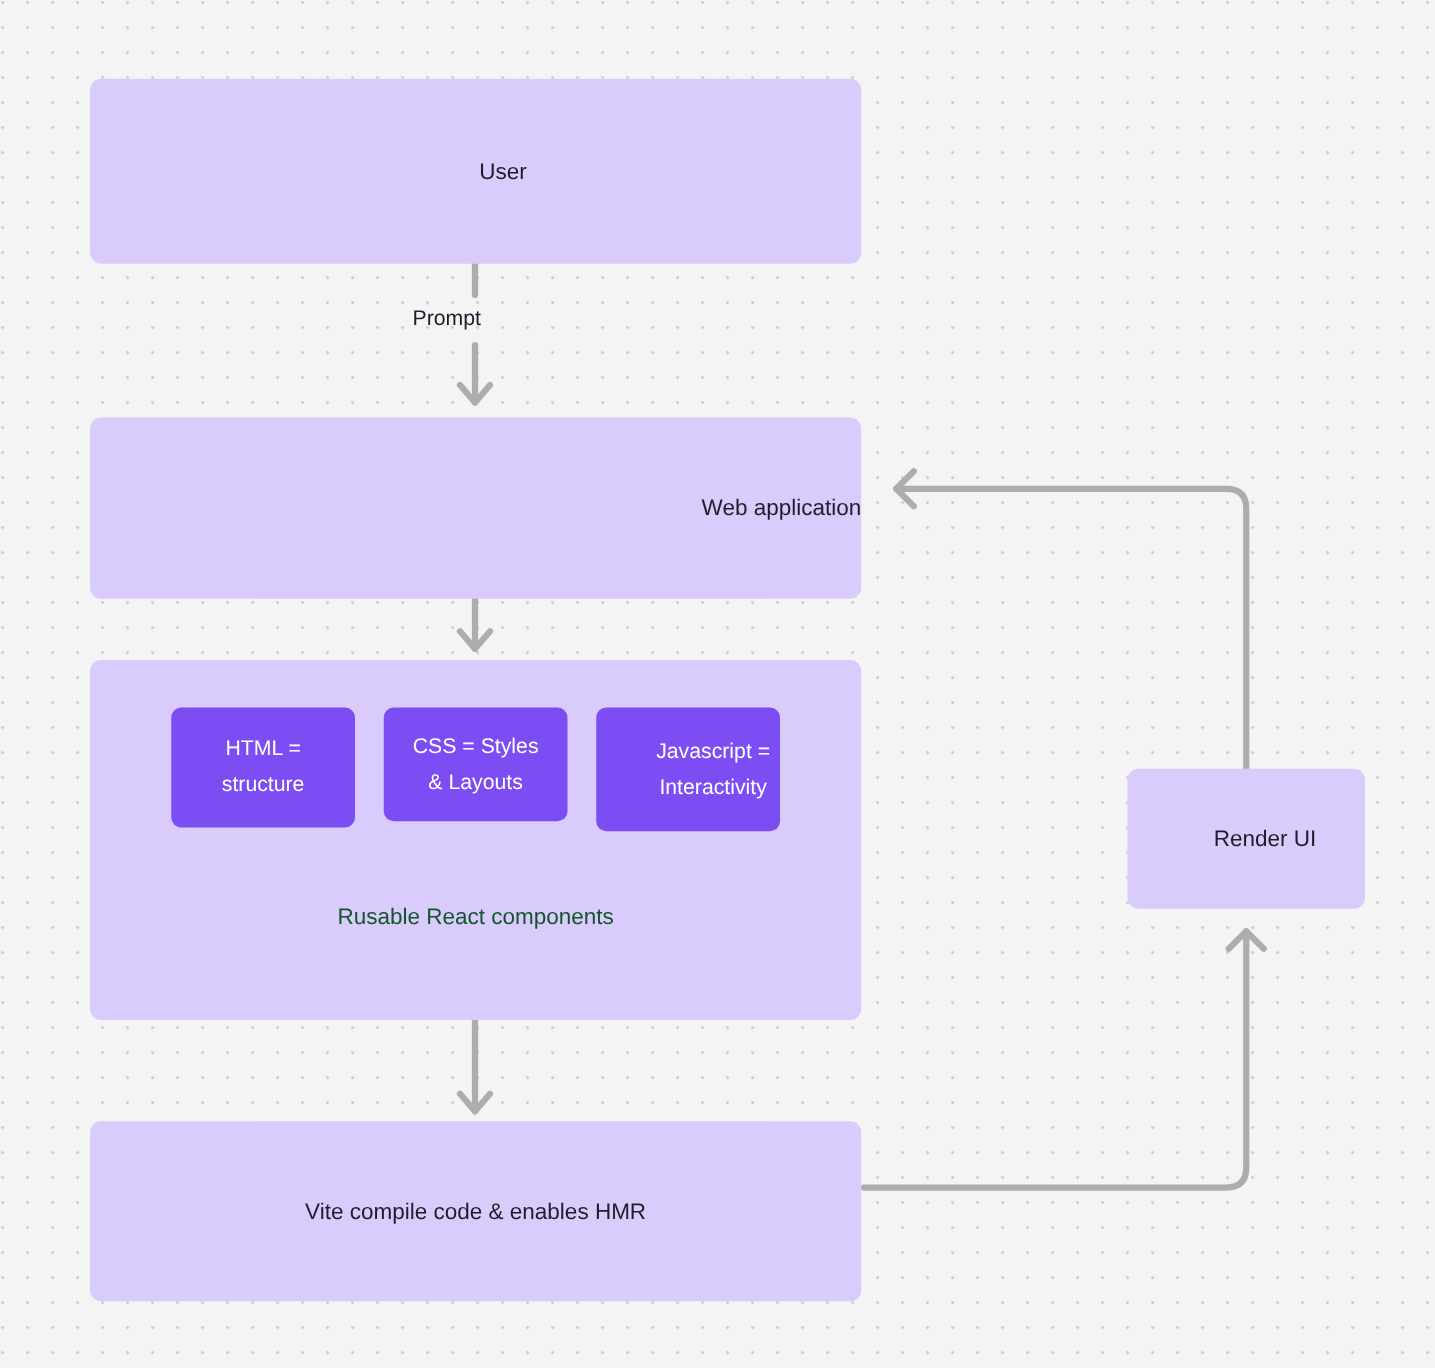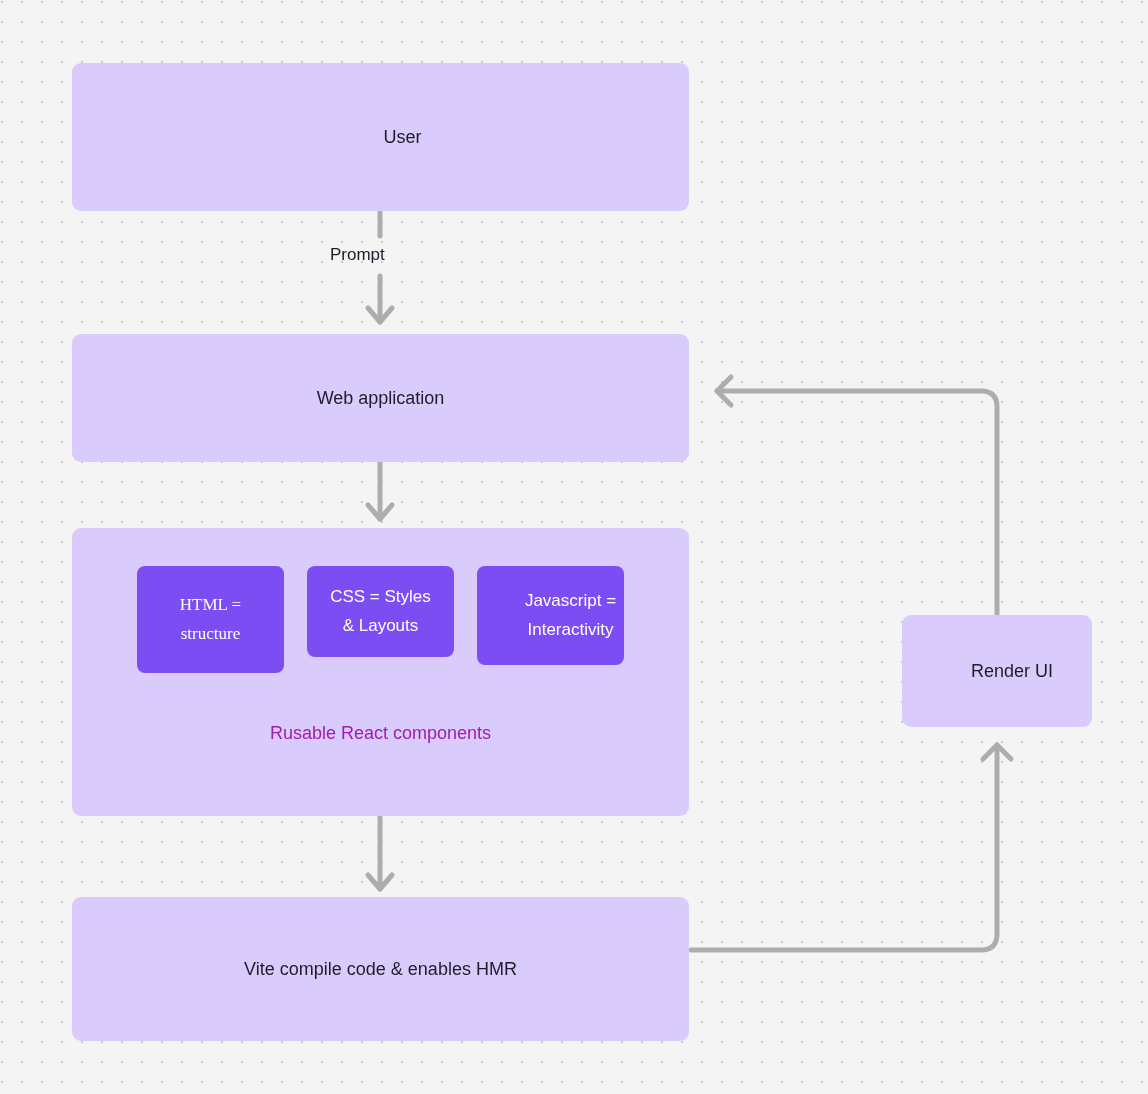--- a/index.html
+++ b/index.html
@@ -36,21 +36,21 @@
   .node-dark {
     background: #7c4df3;
     color: #ffffff;
     font-size: 17px;
     line-height: 1.7;
     border-radius: 8px;
     white-space: pre-line;
   }
   .group-label {
     position: absolute;
-    color: #a21caf;
+    color: #14532d;
     font-size: 18px;
     text-align: center;
     width: 100%;
     left: 0;
   }
   .edge-label {
     position: absolute;
     font-size: 17px;
     color: #1f1d2b;
     background: transparent;
@@ -98,27 +98,27 @@
   </svg>
 
   <div class="node node-light" style="left:72px; top:63px; width:617px; height:148px;padding-left:44px;">
     <span>User</span>
   </div>
 
   <div class="edge-label" style="left:330px; top:245px; width:100px;">
     <span>Prompt</span>
   </div>
 
-  <div class="node node-light" style="left:72px; top:334px; width:617px; height:128px;">
+  <div class="node node-light" style="left:72px; top:334px; width:617px; height:145px;justify-content:flex-end;">
     <span>Web application</span>
   </div>
 
   <div class="node node-light" style="left:72px; top:528px; width:617px; height:288px; display:block;">
     <div style="position:absolute; left:0; top:0; width:100%; display:flex; justify-content:center; gap:23px; padding-top:38px;">
-      <div class="node node-dark" style="position:relative; left:auto; top:auto; width:147px; height:107px;font-family:Liberation Serif, serif;">
+      <div class="node node-dark" style="position:relative; left:auto; top:auto; width:147px; height:96px;">
         <span>HTML =
 structure</span>
       </div>
       <div class="node node-dark" style="position:relative; left:auto; top:auto; width:147px; height:91px;">
         <span>CSS = Styles
 &amp; Layouts</span>
       </div>
       <div class="node node-dark" style="position:relative; left:auto; top:auto; width:147px; height:99px;padding-left:40px;">
         <span>Javascript =
 Interactivity</span>

